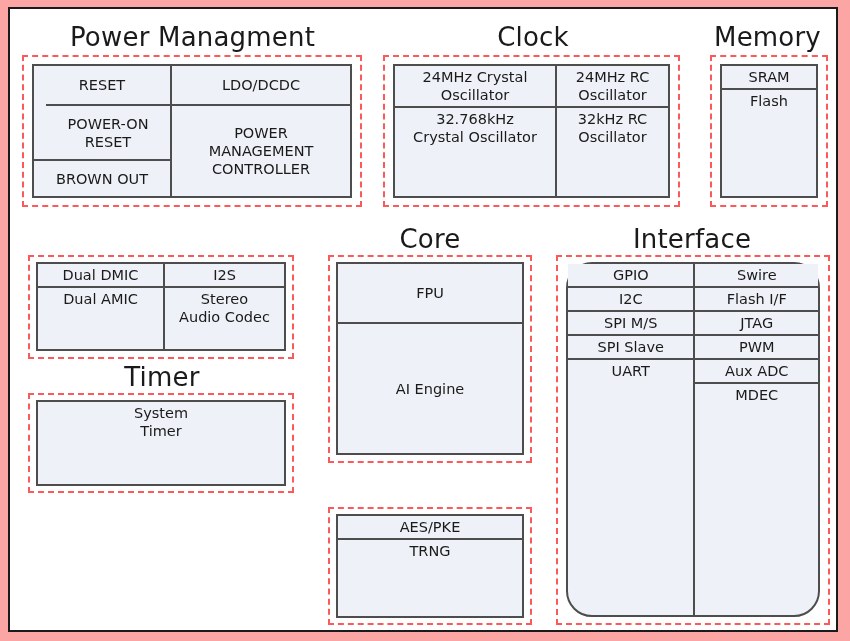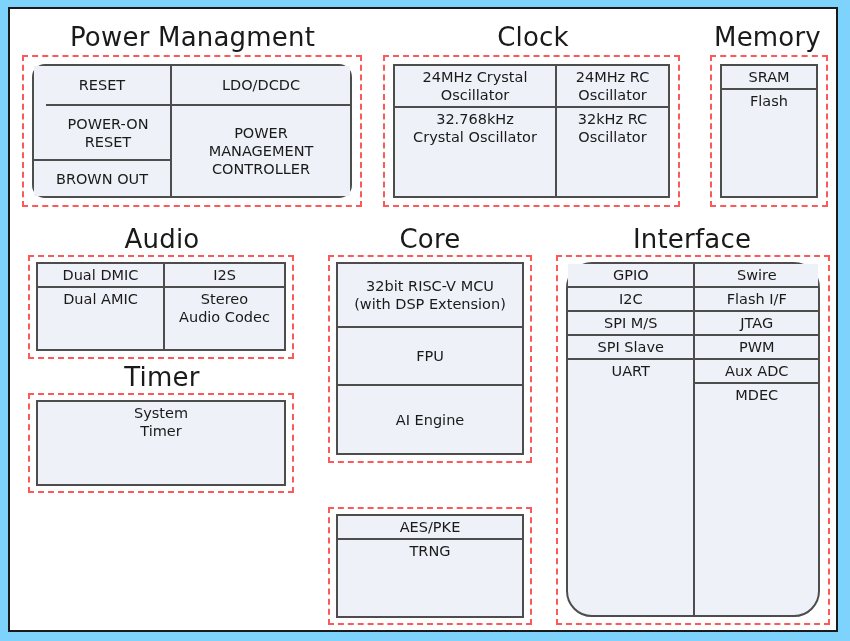--- a/index.html
+++ b/index.html
@@ -4,21 +4,21 @@
 <style>
   html, body {
     margin: 0;
     padding: 0;
     background: #ffffff;
   }
   #canvas {
     position: relative;
     width: 850px;
     height: 641px;
-    background: #7dd3fc;
+    background: #fca5a5;
     font-family: "DejaVu Sans", "Liberation Sans", sans-serif;
     overflow: hidden;
   }
   
   #outer-frame {
     position: absolute;
     left: 8px;
     top: 7px;
     width: 830px;
     height: 625px;
@@ -81,21 +81,21 @@
 </style>
 </head>
 <body>
 
 <div id="canvas">
   <div id="outer-frame"></div>
 
   <div class="section" style="left:20px; top:22px; width:345px; height:190px;">
     <div class="section-title" style="left:0; top:0;">Power Managment</div>
     <div class="dashed-box" style="left:2px; top:33px; width:340px; height:152px;"></div>
-    <div class="grid" style="left:12px; top:42px; width:320px; height:134px;border-radius:13px;">
+    <div class="grid" style="left:12px; top:42px; width:320px; height:134px;">
       <div class="col" style="flex:0 0 136px;">
         <div class="cell" style="flex:0 0 38px;">RESET</div>
         <div class="cell" style="flex:0 0 55px;margin-left:12px;">POWER-ON
 RESET</div>
         <div class="cell" style="flex:1 1 auto;">BROWN OUT</div>
       </div>
       <div class="col">
         <div class="cell" style="flex:0 0 38px;text-align:right;">LDO/DCDC</div>
         <div class="cell" style="flex:1 1 auto;">POWER
 MANAGEMENT
@@ -128,21 +128,20 @@
     <div class="dashed-box" style="left:5px; top:33px; width:118px; height:152px;"></div>
     <div class="grid" style="left:15px; top:42px; width:98px; height:134px;">
       <div class="col">
         <div class="cell">SRAM</div>
         <div class="cell">Flash</div>
       </div>
     </div>
   </div>
 
   <div class="section" style="left:26px; top:224px; width:272px; height:140px;">
-    <div class="section-title" style="left:0; top:0;">Audio</div>
     <div class="dashed-box" style="left:2px; top:31px; width:266px; height:104px;"></div>
     <div class="grid" style="left:10px; top:38px; width:250px; height:89px;">
       <div class="col" style="flex:0 0 125px;">
         <div class="cell">Dual DMIC</div>
         <div class="cell">Dual AMIC</div>
       </div>
       <div class="col">
         <div class="cell">I2S</div>
         <div class="cell">Stereo
 Audio Codec</div>
@@ -160,22 +159,20 @@
       </div>
     </div>
   </div>
 
 
   <div class="section" style="left:326px; top:224px; width:208px; height:240px;">
     <div class="section-title" style="left:0; top:0;">Core</div>
     <div class="dashed-box" style="left:2px; top:31px; width:204px; height:208px;"></div>
     <div class="grid" style="left:10px; top:38px; width:188px; height:193px;">
       <div class="col">
-        <div class="cell" style="flex:0 0 62px;">32bit RISC-V MCU
-(with DSP Extension)</div>
         <div class="cell" style="flex:0 0 58px;">FPU</div>
         <div class="cell" style="flex:1 1 auto;">AI Engine</div>
       </div>
     </div>
   </div>
 
   <div class="section" style="left:326px; top:474px; width:208px; height:152px;">
     <div class="section-title" style="left:0; top:0;margin-top:36px;">Security</div>
     <div class="dashed-box" style="left:2px; top:33px; width:204px; height:118px;"></div>
     <div class="grid" style="left:10px; top:40px; width:188px; height:104px;">

